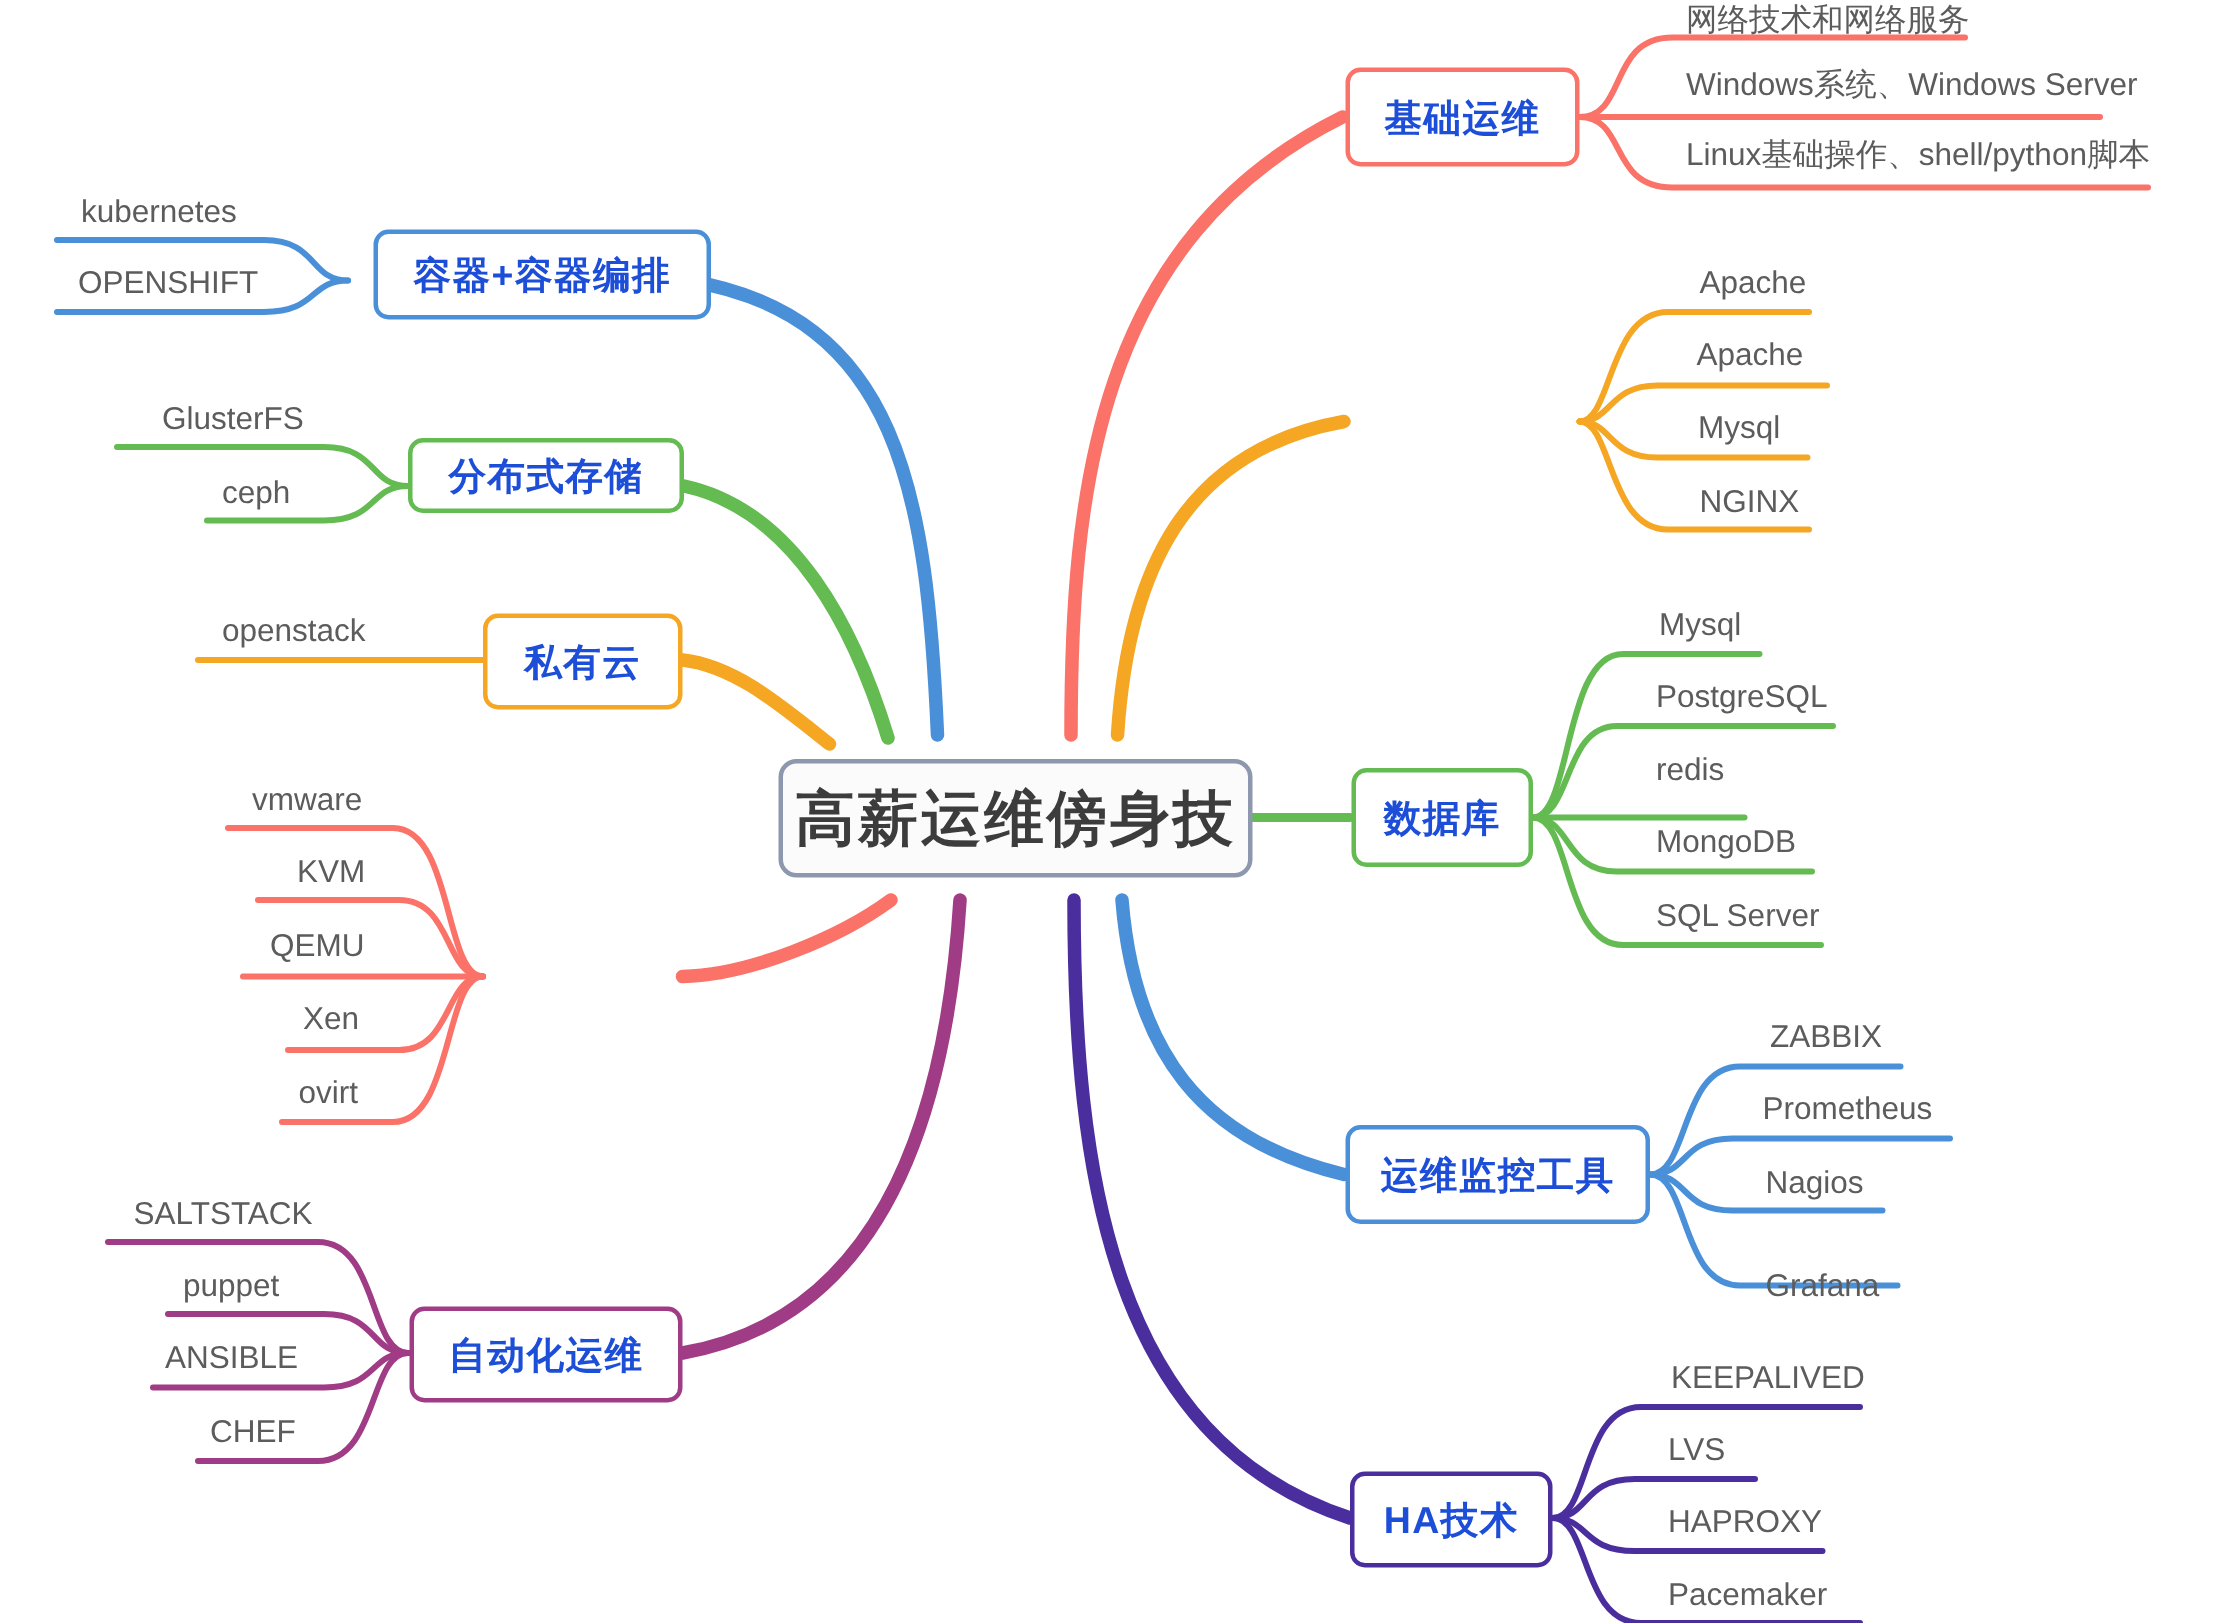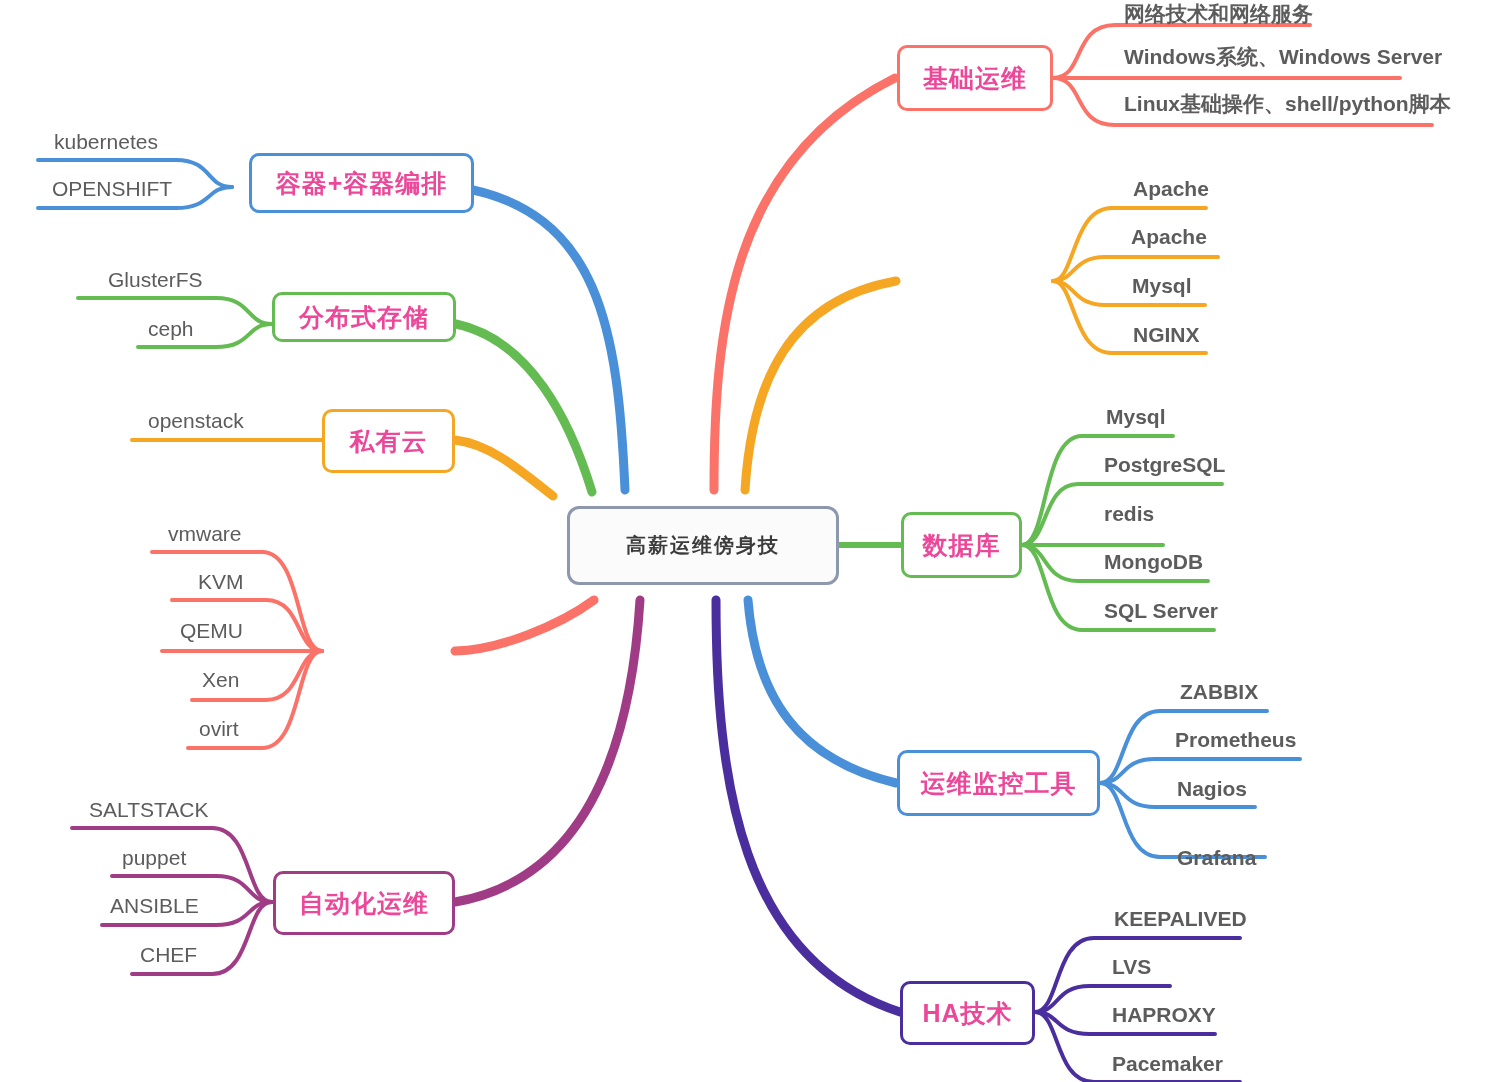--- a/index.html
+++ b/index.html
@@ -41,36 +41,36 @@
   
   .branch-node {
     position: absolute;
     display: flex;
     align-items: center;
     justify-content: center;
     background: #ffffff;
     border-width: 3px;
     border-style: solid;
     border-radius: 10px;
-    color: #ec4899;
+    color: #1d4ed8;
     font-weight: bold;
     font-size: 25px;
     letter-spacing: 1px;
     white-space: nowrap;
   }
 
   
   .leaf {
     position: absolute;
     color: #5c5c5c;
     font-size: 21px;
     white-space: nowrap;
     line-height: 1;
   }
-  .leaf.right { text-align: center; font-weight: bold; }
+  .leaf.right { text-align: center; }
   .leaf.left  { text-align: left; }
 </style>
 </head>
 <body>
 
 <div id="mindmap">
 
   <svg class="links" viewBox="0 0 1487 1082">
 
     <path d="M 714 490 C 714 330 730 160 895 78" stroke="#fa7268" stroke-width="9"></path>
@@ -131,21 +131,21 @@
     <path d="M 322 651 L 162 651" stroke="#fa7268" stroke-width="4"></path>
     <path d="M 322 651 C 296 651 302 700 266 700 L 192 700" stroke="#fa7268" stroke-width="4"></path>
     <path d="M 322 651 C 296 651 302 748 262 748 L 188 748" stroke="#fa7268" stroke-width="4"></path>
 
     <path d="M 272 902 C 246 902 252 828 212 828 L 72 828" stroke="#a03c85" stroke-width="4"></path>
     <path d="M 272 902 C 246 902 252 876 216 876 L 112 876" stroke="#a03c85" stroke-width="4"></path>
     <path d="M 272 902 C 246 902 252 925 216 925 L 102 925" stroke="#a03c85" stroke-width="4"></path>
     <path d="M 272 902 C 246 902 252 974 212 974 L 132 974" stroke="#a03c85" stroke-width="4"></path>
   </svg>
 
-  <div class="center-node" style="left:519px; top:506px; width:272px; height:79px; font-size:20px;margin-left:48px;">
+  <div class="center-node" style="left:519px; top:506px; width:316px; height:79px; font-size:40px;">
     <span>高薪运维傍身技</span>
   </div>
 
   <div class="branch-node" style="left:897px; top:45px; width:156px; height:66px; border-color:#fa7268;">
     <span>基础运维</span>
   </div>
 
 
   <div class="branch-node" style="left:901px; top:512px; width:121px; height:66px; border-color:#63bb51;">
     <span>数据库</span>

